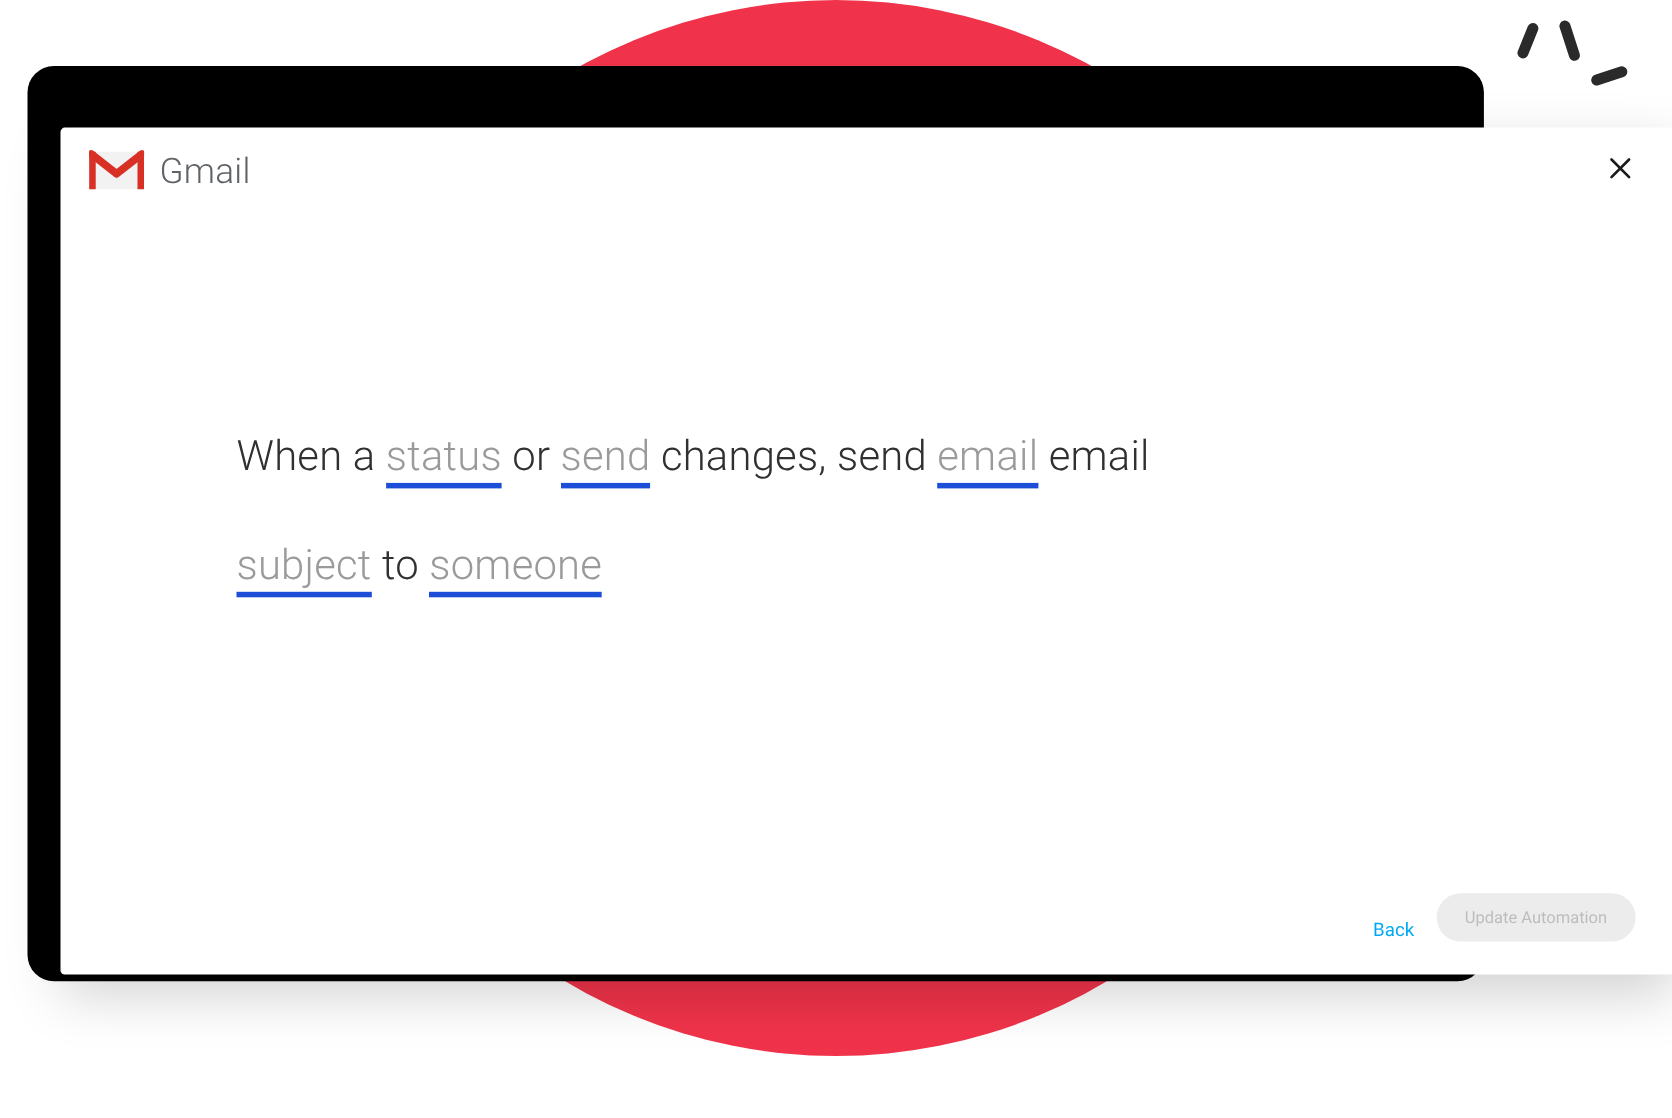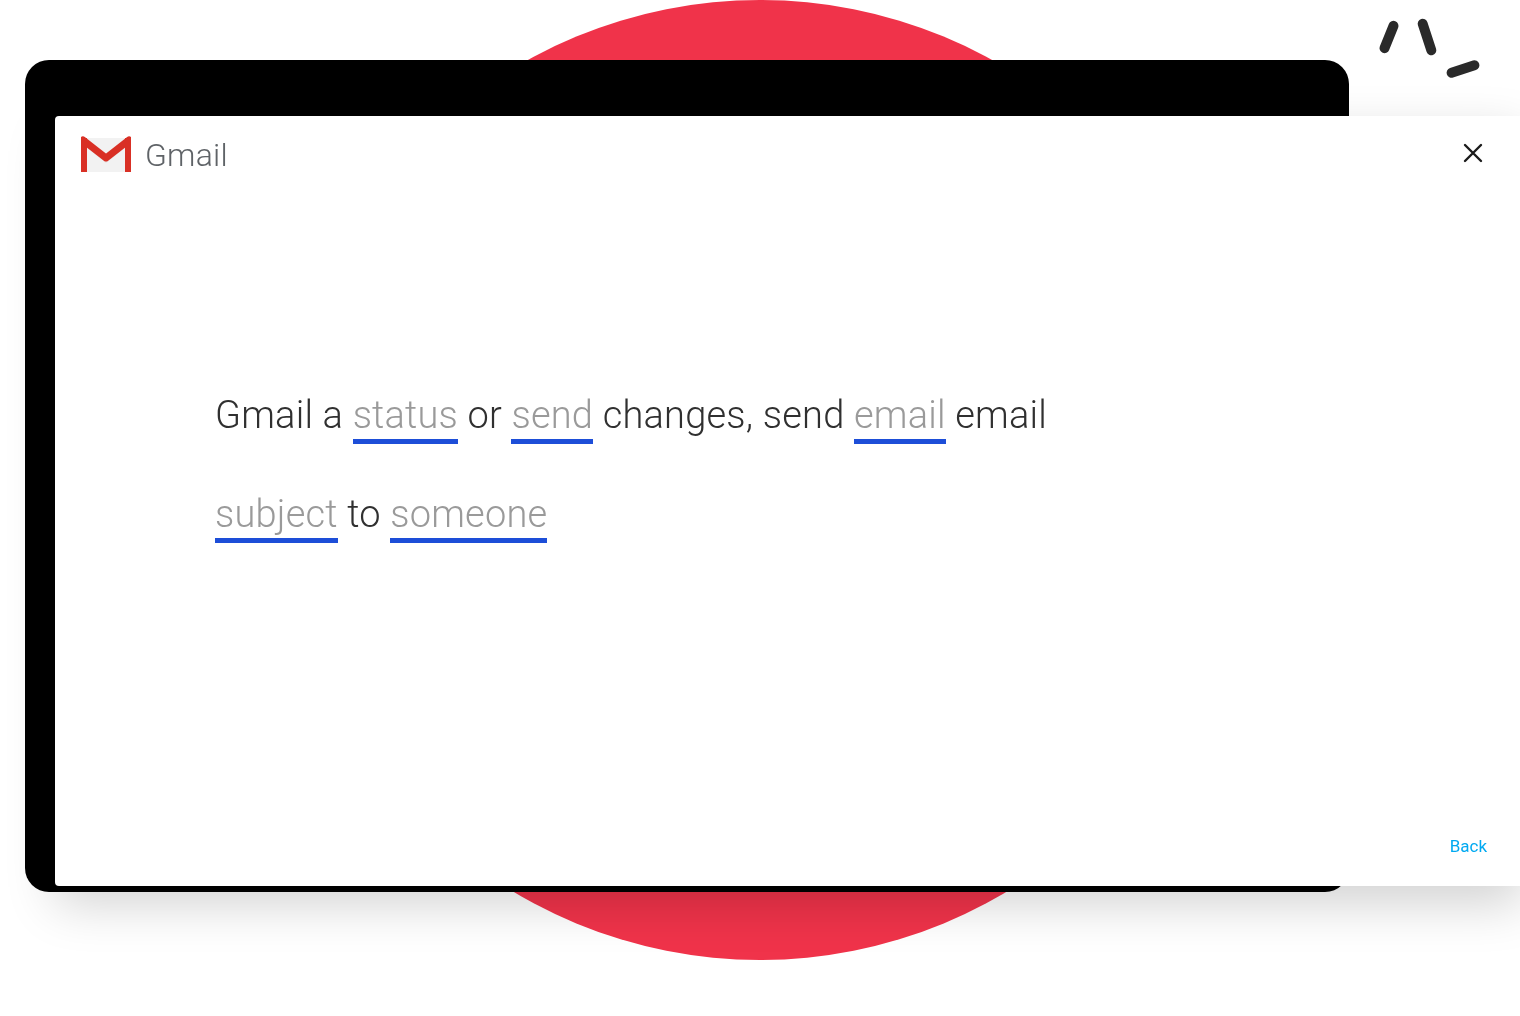--- a/index.html
+++ b/index.html
@@ -172,20 +172,21 @@
     <div class="close-btn">
       <span>
         <svg viewBox="0 0 20 20">
             <path d="M2 2 L18 18 M18 2 L2 18" stroke="#1b1b1b" stroke-width="2.4" stroke-linecap="round" fill="none"></path>
           </svg>
       </span>
     </div>
   </div>
 
   <div class="sentence">
-    <span>Gmail a </span><span class="ph">status</span><span> or </span><span class="ph">send</span><span> changes,  send </span><span class="ph">email</span><span> email </span><br><span class="ph">subject</span><span> to </span><span class="ph">someone</span>
+    <span>When a </span><span class="ph">status</span><span> or </span><span class="ph">send</span><span> changes,  send </span><span class="ph">email</span><span> email </span><br><span class="ph">subject</span><span> to </span><span class="ph">someone</span>
   </div>
 
   <div class="footer">
     <span class="link-back">Back</span>
+    <span class="btn-update">Update Automation</span>
   </div>
 
 </div>
 
 </body></html>

